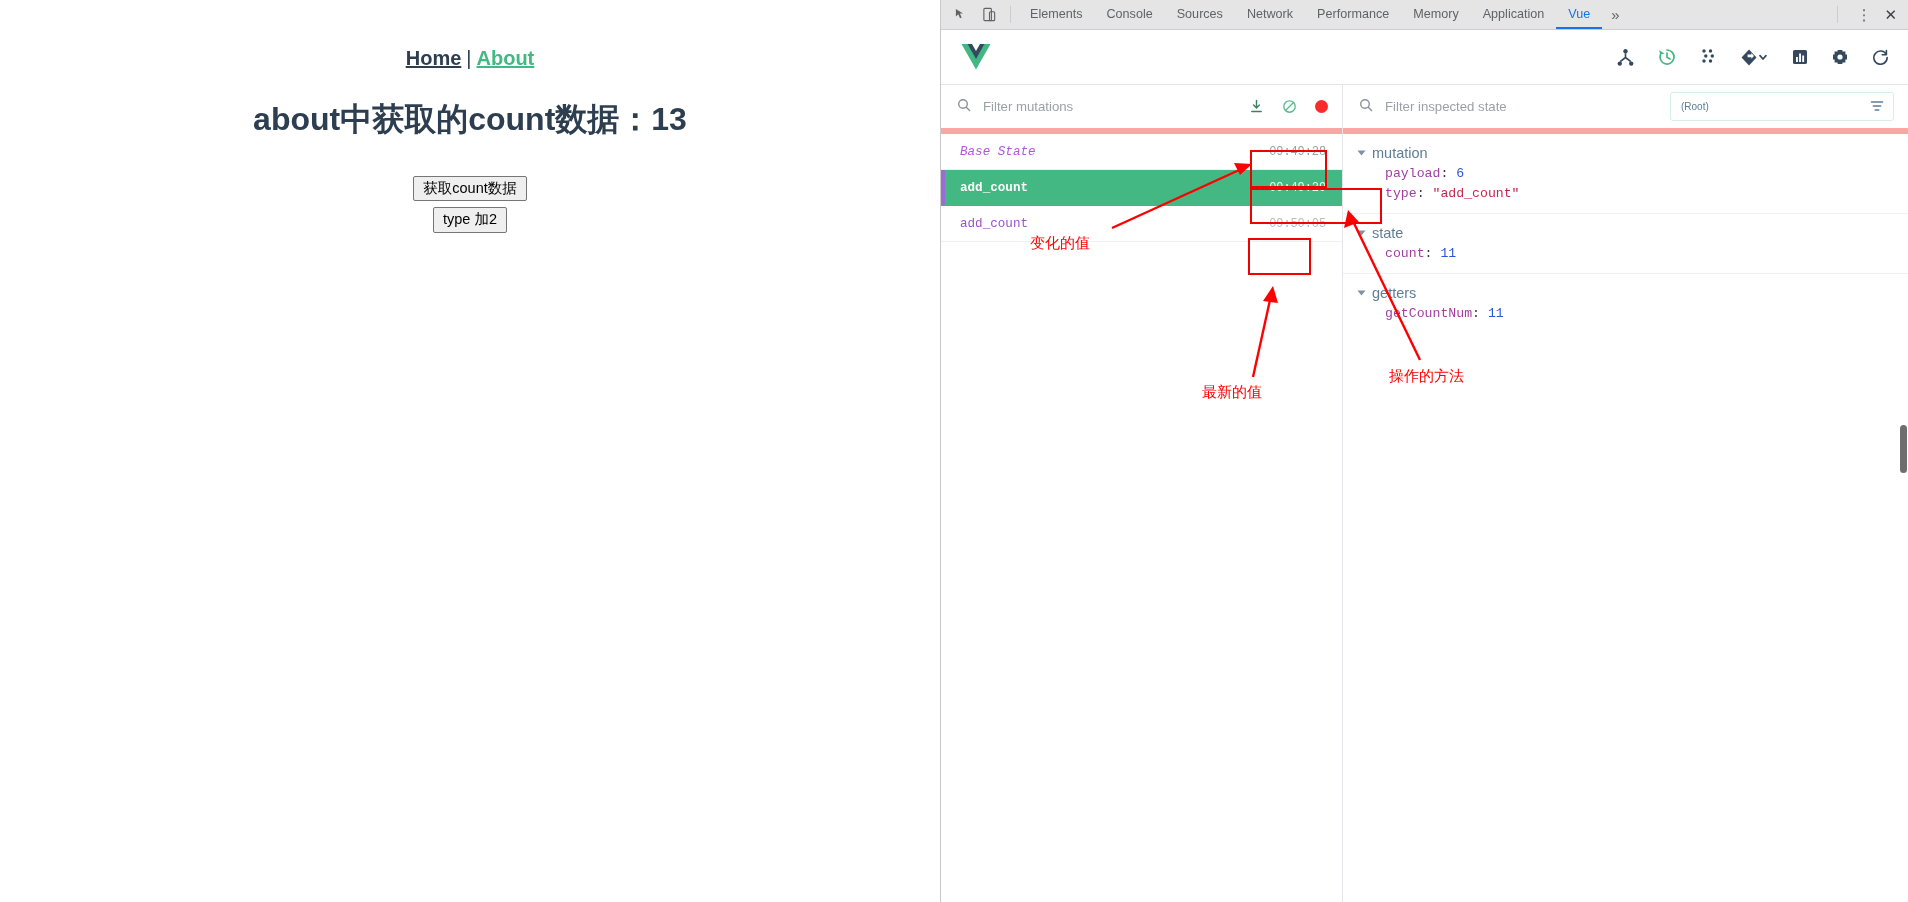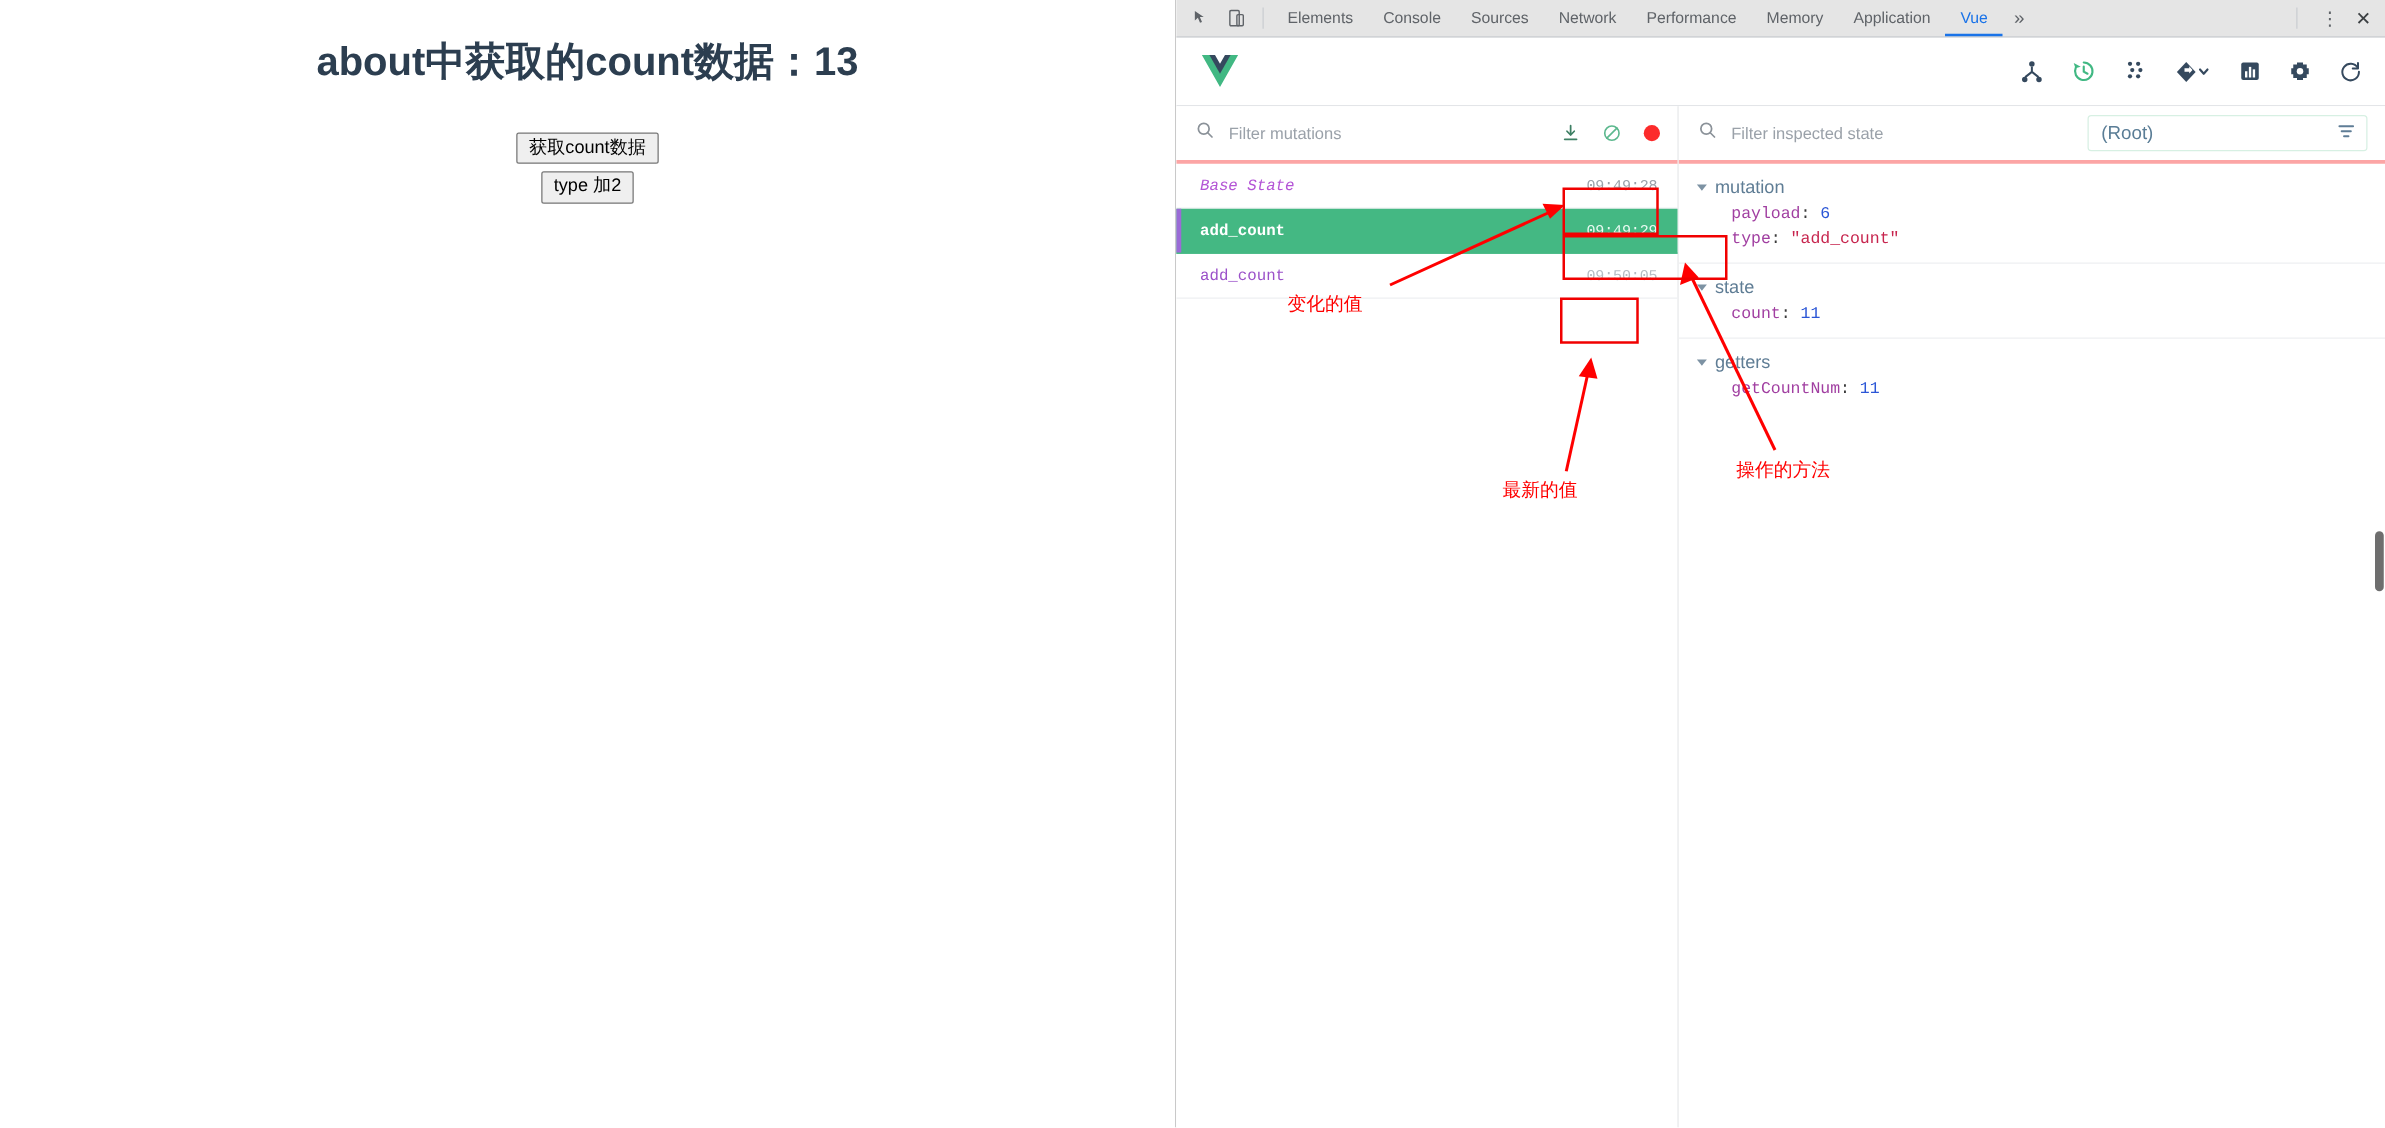--- a/index.html
+++ b/index.html
@@ -146,21 +146,21 @@
   #inspect-col {
     flex: 1;
     display: flex; flex-direction: column;
     background: #ffffff;
   }
 
   .filter-bar {
     height: 43px;
     display: flex; align-items: center;
     padding: 0 14px 0 16px;
-    border-bottom: 3px solid #fca5a5;
+    border-bottom: 6px solid #fca5a5;
   }
   .filter-bar .sicon { flex: none; margin-right: 10px; }
   .filter-input {
     border: 0; outline: 0; background: transparent;
     font-family: "Liberation Sans", sans-serif;
     font-size: 13.2px; color: #6b7280;
     flex: 1; min-width: 10px;
   }
   .filter-input::placeholder { color: #9aa1a9; }
   .fb-icon { margin-left: 18px; cursor: pointer; display: flex; }
@@ -169,21 +169,21 @@
     background: #fc2b2b; margin-left: 18px; cursor: pointer;
   }
 
   .root-select {
     margin-left: 14px;
     width: 204px; height: 27px;
     border: 1px solid #d7f0e3;
     border-radius: 3px;
     display: flex; align-items: center;
     padding: 0 8px 0 10px;
-    font-size: 15px; color: #5a7d96;
+    font-size: 10px; color: #5a7d96;
     cursor: pointer;
   }
   .root-select .rs-caret { margin-left: auto; }
 
   
   .mut-row {
     height: 35px;
     display: flex; align-items: center;
     padding: 0 16px 0 19px;
     border-bottom: 1px solid #eef0f2;
@@ -275,20 +275,23 @@
     background: #6e6e6e; border-radius: 4px;
   }
 </style>
 </head>
 <body>
 
 <div id="root">
 
   <div id="page-pane">
 
+    <div id="nav">
+      <a class="nav-link">Home</a><span class="nav-sep">|</span><a class="nav-link active">About</a>
+    </div>
 
     <h2 class="page-h2">about中获取的count数据：13</h2>
 
     <div class="btn-wrap first">
       <button class="page-btn">获取count数据</button>
     </div>
     <div class="btn-wrap second">
       <button class="page-btn">type 加2</button>
     </div>
   </div>

